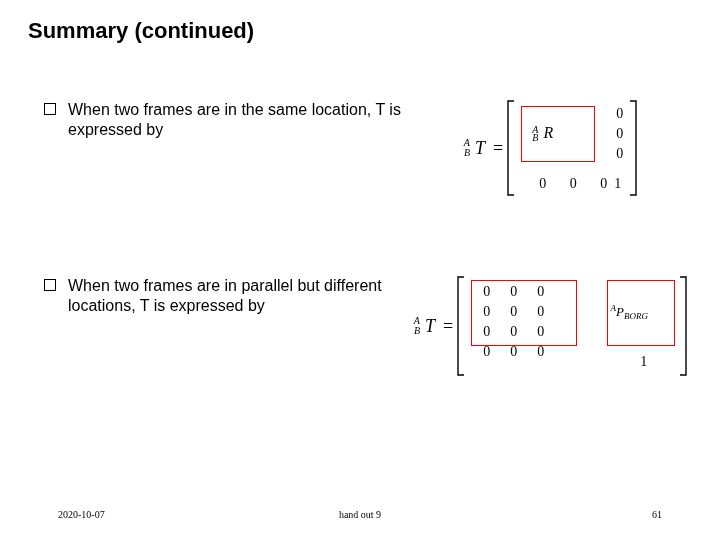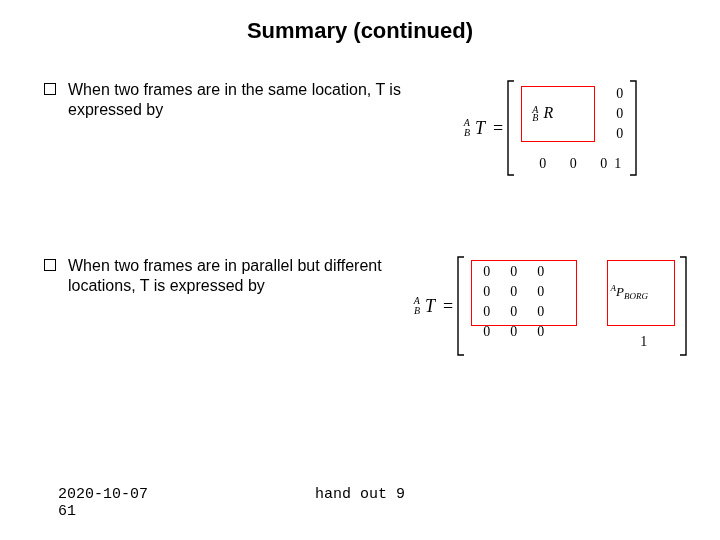--- a/index.html
+++ b/index.html
@@ -1,33 +1,33 @@
 <!DOCTYPE html>
 <html><head>
 <meta charset="utf-8">
 <style>
   * { box-sizing: border-box; margin: 0; padding: 0; }
   html, body { width: 720px; height: 540px; font-family: Arial, Helvetica, sans-serif; background: #fff; color: #000; }
   .slide { position: relative; width: 720px; height: 540px; padding: 18px 28px; }
-  .title { font-size: 22px; font-weight: bold; margin-bottom: 36px; text-align: center; }
+  .title { font-size: 22px; font-weight: bold; margin-bottom: 56px; }
   .row { display: flex; align-items: flex-start; margin-bottom: 28px; }
   .row1 { margin-bottom: 80px; margin-top: 16px; }
   .bullet-col { display: flex; align-items: flex-start; width: 380px; }
   .bullet-box { width: 12px; height: 12px; border: 1.5px solid #000; margin-top: 3px; margin-right: 12px; flex: 0 0 auto; margin-left: 16px; }
   .bullet-text { font-size: 16px; line-height: 1.25; }
   .matrix-col { flex: 1; display: flex; align-items: center; justify-content: center; }
   .eq { display: flex; align-items: center; font-family: 'Times New Roman', Times, serif; }
   .lhs { display: flex; align-items: center; margin-right: 4px; }
   .presup { font-size: 10px; font-style: italic; position: relative; top: -6px; left: 1px; }
   .presub { font-size: 10px; font-style: italic; position: relative; top: 4px; left: -5px; }
   .mainT { font-size: 18px; font-style: italic; }
   .equals { font-size: 18px; margin: 0 4px; }
   .bracket { position: relative; }
   .bracket svg { display: block; }
-  .footer { position: absolute; bottom: 20px; left: 0; right: 0; display: flex; justify-content: space-between; padding: 0 58px 0 58px; font-family: Liberation Mono, monospace; font-size: 15px; flex-direction: column; }
+  .footer { position: absolute; bottom: 20px; left: 0; right: 0; display: flex; justify-content: space-between; padding: 0 58px 0 58px; font-family: Liberation Serif, serif; font-size: 10px; }
   .footer .center { position: absolute; left: 50%; transform: translateX(-50%); }
   
   .m1 { position: relative; width: 130px; height: 96px; }
   .m1 .lbr, .m1 .rbr { position: absolute; top: 0; height: 96px; }
   .m1 .lbr { left: 0; }
   .m1 .rbr { right: 0; }
   .m1 .redbox { position: absolute; left: 14px; top: 6px; width: 74px; height: 56px; border: 1.5px solid #f00; }
   .m1 .Rlabel { position: absolute; left: 24px; top: 24px; font-style: italic; font-size: 16px; }
   .m1 .Rlabel .presup { top: -5px; }
   .m1 .Rlabel .presub { top: 3px; }

